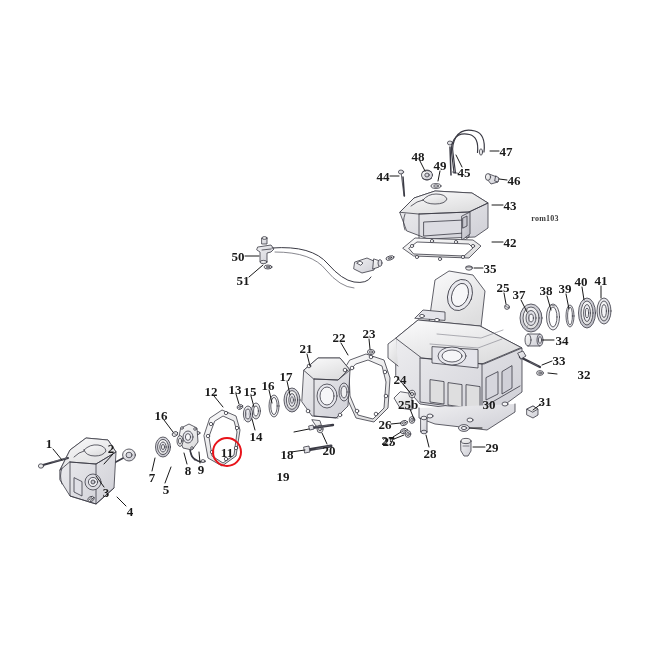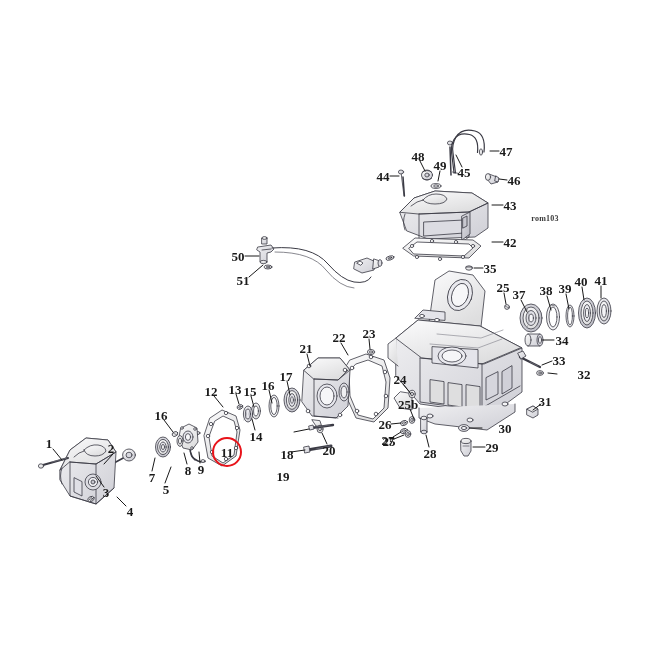--- a/index.html
+++ b/index.html
@@ -521,21 +521,21 @@
       <div class="lbl" style="left: 306px; top: 348px;">21</div>
       <div class="lbl" style="left: 339px; top: 337px;">22</div>
       <div class="lbl" style="left: 369px; top: 333px;">23</div>
       <div class="lbl" style="left: 400px; top: 379px; text-align: center;">24</div>
       <div class="lbl" style="left: 389px; top: 441px;">25</div>
       <div class="lbl" style="left: 408px; top: 404px;">25b</div>
       <div class="lbl" style="left: 385px; top: 424px;">26</div>
       <div class="lbl" style="left: 388px; top: 440px;">27</div>
       <div class="lbl" style="left: 430px; top: 453px;">28</div>
       <div class="lbl" style="left: 492px; top: 447px;">29</div>
-      <div class="lbl" style="left: 489px; top: 428px; margin-left: 16px;">30</div>
+      <div class="lbl" style="left: 489px; top: 404px;">30</div>
       <div class="lbl" style="left: 545px; top: 401px;">31</div>
       <div class="lbl" style="left: 564px; top: 374px; padding-left: 40px;">32</div>
       <div class="lbl" style="left: 559px; top: 360px;">33</div>
       <div class="lbl" style="left: 562px; top: 340px;">34</div>
       <div class="lbl" style="left: 490px; top: 268px;">35</div>
       <div class="lbl" style="left: 503px; top: 287px;">25</div>
       <div class="lbl" style="left: 519px; top: 294px;">37</div>
       <div class="lbl" style="left: 546px; top: 290px;">38</div>
       <div class="lbl" style="left: 565px; top: 288px;">39</div>
       <div class="lbl" style="left: 581px; top: 281px;">40</div>

